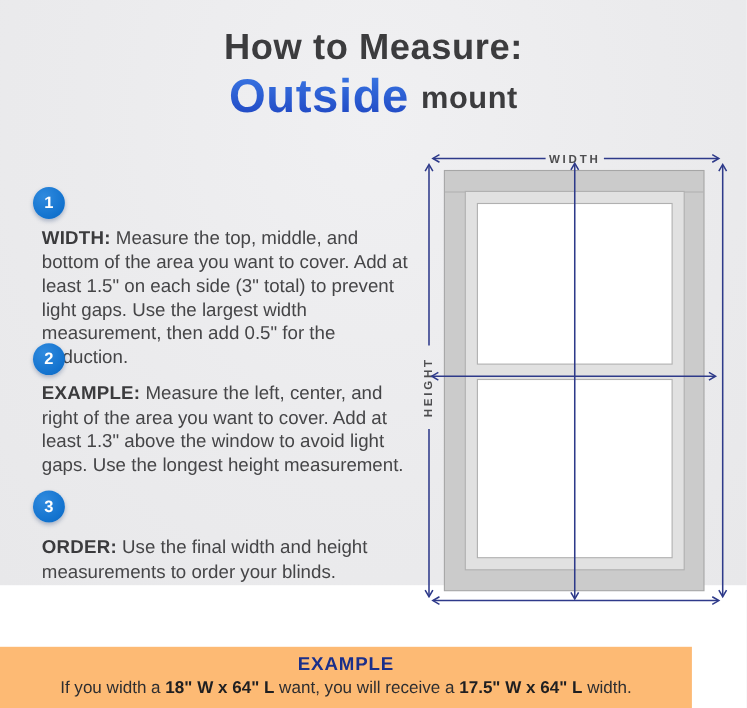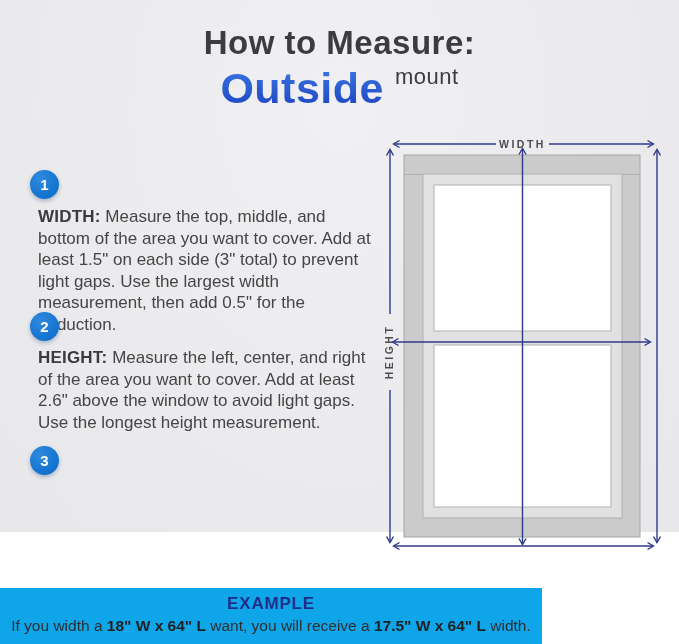--- a/index.html
+++ b/index.html
@@ -11,46 +11,46 @@
   }
   .main {
     position:absolute; left:0; top:0; width:679px; height:532px;
     background:radial-gradient(ellipse at 50% 20%, #f0f0f2 0%, #ebebed 55%, #e8e8ea 100%);
   }
   
   .header { position:absolute; left:0; top:24px; width:679px; text-align:center; }
   .title-line1 {
     font-size:33px; font-weight:700; color:#3c3c3e; letter-spacing:0.5px;
   }
-  .title-line2 { margin-top:2px; display:flex; justify-content:center; align-items:flex-start; }
+  .title-line2 { margin-top:2px; display:flex; justify-content:center; align-items:center; }
   .title-highlight {
     font-size:43px; font-weight:800; letter-spacing:0.5px;
     background:linear-gradient(180deg,#3b7ae6 0%, #1c40be 100%);
     -webkit-background-clip:text; background-clip:text; color:transparent;
   }
-  .title-suffix { font-size:22px; font-weight:400; color:#3c3c3e; margin-left:11px; letter-spacing:0.5px; }
+  .title-suffix { font-size:28px; font-weight:700; color:#3c3c3e; margin-left:11px; letter-spacing:0.5px; }
   
   .step-badge {
     position:absolute; left:30px; width:29px; height:29px; border-radius:50%;
     background:radial-gradient(circle at 35% 30%, #2f8ade 0%, #1272ce 70%, #0e64ba 100%);
     color:#ffffff; font-size:15px; font-weight:700;
     display:flex; align-items:center; justify-content:center;
     box-shadow:0 2px 4px rgba(40,70,120,0.35);
   }
   .step-text {
     position:absolute; left:38px; width:334px;
     font-size:17px; line-height:1.27; color:#454547;
   }
   .step-text b { font-weight:700; color:#3b3b3d; letter-spacing:0.2px; }
   
   .diagram { position:absolute; left:374px; top:128px; }
   
   .footer {
-    position:absolute; left:0; top:588px; width:542px; height:56px;
-    background:#0ea5e9; text-align:center; padding-top:6px;
+    position:absolute; left:0; top:588px; width:629px; height:56px;
+    background:#fdba74; text-align:center; padding-top:6px;
   }
   .example-title { font-size:17px; font-weight:800; color:#1b2f8a; letter-spacing:0.8px; }
   .example-line { font-size:15.5px; color:#2e2e30; margin-top:3px; }
   .example-line b { font-weight:700; color:#1f1f21; }
 </style>
 </head>
 <body>
 
 <div class="canvas">
   <div class="main">
@@ -60,23 +60,24 @@
       <div class="title-line2">
         <span class="title-highlight">Outside</span>
         <span class="title-suffix">mount</span>
       </div>
     </div>
 
     <div class="step-badge" style="top:170px">1</div>
     <p class="step-text" style="top:206px"><b>WIDTH:</b> <span>Measure the top, middle, and bottom of the area you want to cover. Add at least 1.5" on each side (3" total) to prevent light gaps. Use the largest width measurement, then add 0.5" for the deduction.</span></p>
 
     <div class="step-badge" style="top:312px">2</div>
-    <p class="step-text" style="top:347px"><b>HEIGHT:</b> <span>Measure the left, center, and right of the area you want to cover. Add at least 2.6" above the window to avoid light gaps. Use the longest height measurement.</span></p>
+    <p class="step-text" style="top:347px"><b>EXAMPLE:</b> <span>Measure the left, center, and right of the area you want to cover. Add at least 1.3" above the window to avoid light gaps. Use the longest height measurement.</span></p>
 
     <div class="step-badge" style="top:446px">3</div>
+    <p class="step-text" style="top:487px"><b>ORDER:</b> <span>Use the final width and height measurements to order your blinds.</span></p>
 
     <svg class="diagram" width="295" height="432" viewBox="0 0 295 432">
       <defs>
         <marker id="aE" markerWidth="11" markerHeight="11" refX="7.5" refY="5" orient="auto" markerUnits="userSpaceOnUse">
           <path d="M2,1.5 L8,5 L2,8.5" fill="none" stroke="#2e3a8a" stroke-width="1.4"></path>
         </marker>
         <marker id="aS" markerWidth="11" markerHeight="11" refX="2.5" refY="5" orient="auto" markerUnits="userSpaceOnUse">
           <path d="M8,1.5 L2,5 L8,8.5" fill="none" stroke="#2e3a8a" stroke-width="1.4"></path>
         </marker>
       </defs>

